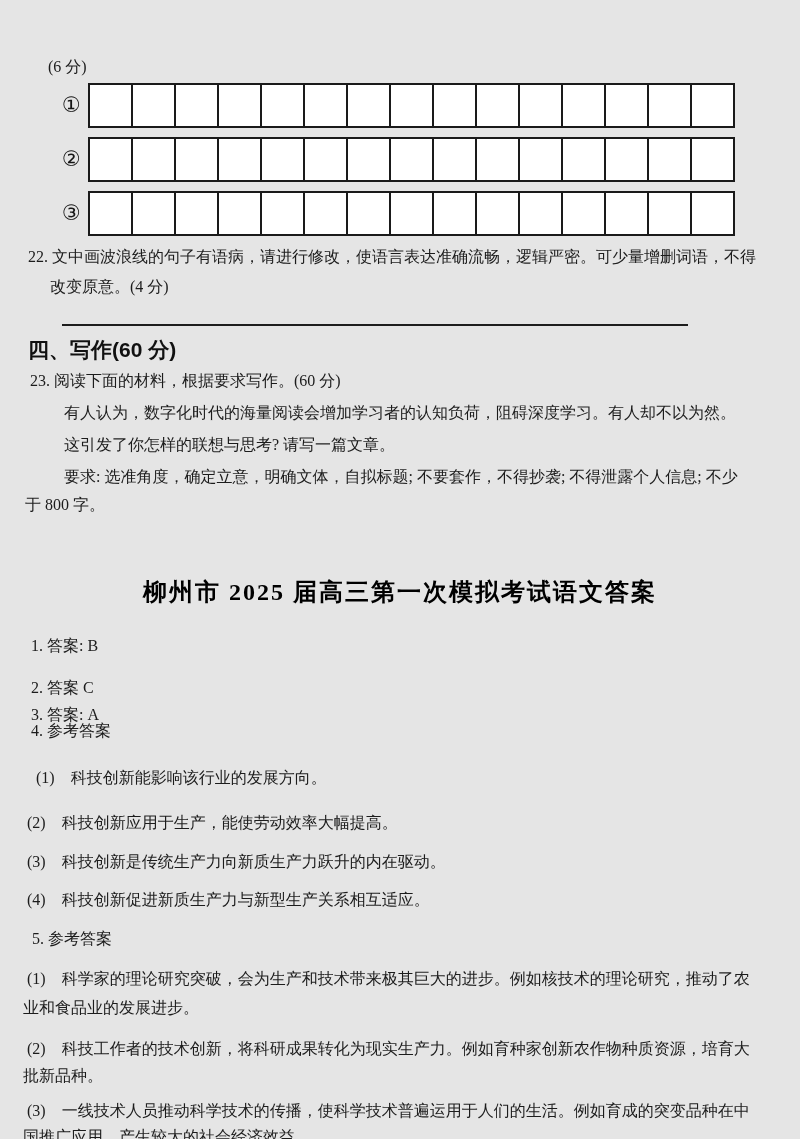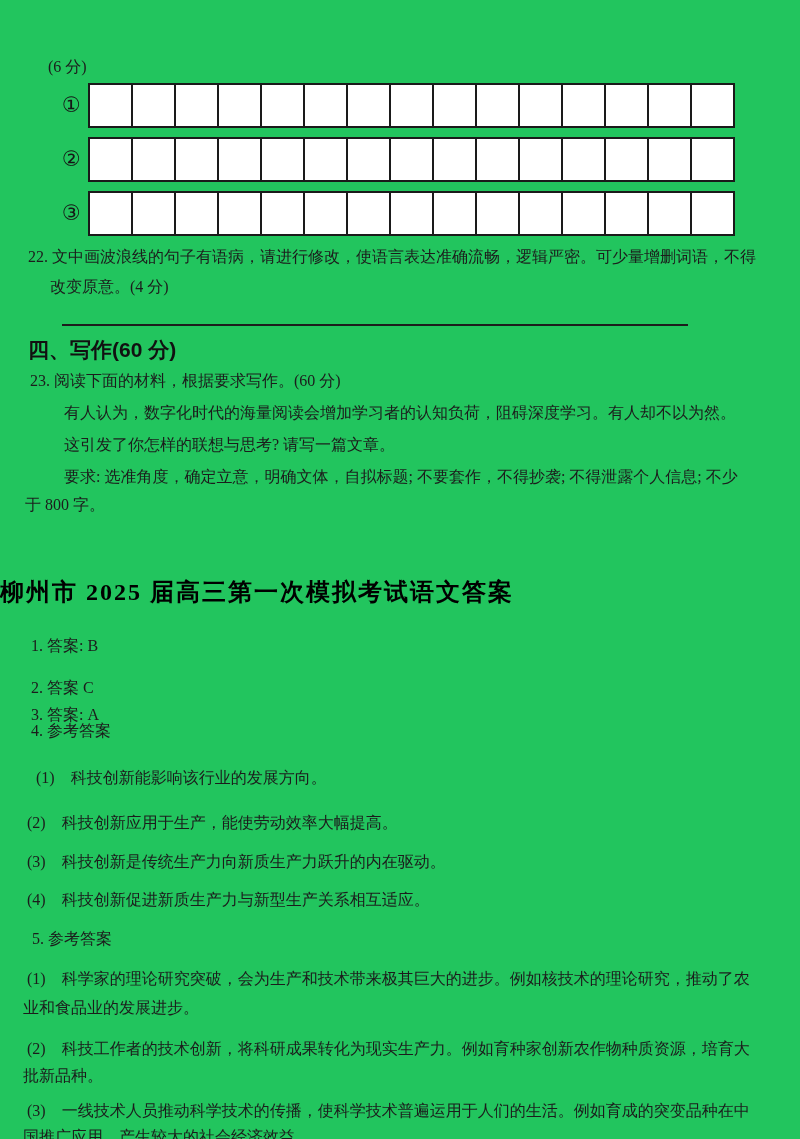--- a/index.html
+++ b/index.html
@@ -1,28 +1,28 @@
 <!DOCTYPE html>
 <html><head>
 <meta charset="utf-8">
 <style>
   html,body{margin:0;padding:0;background:#fff;}
   .page{
-    position:relative;width:800px;height:1139px;background:#22c55e;
+    position:relative;width:800px;height:1139px;background:#e5e5e5;
     font-family:"Liberation Serif","DejaVu Serif",serif;color:#1c1c1c;
     overflow:hidden;
   }
   .line{position:absolute;white-space:nowrap;font-size:16px;line-height:1.25;}
   .sec-heading{
     position:absolute;white-space:nowrap;
     font-family:"Liberation Sans","DejaVu Sans",sans-serif;
     font-weight:700;font-size:21px;color:#111;
   }
   .answers-title{
-    position:absolute;left:0;width:100%;white-space:nowrap;
+    position:absolute;left:0;width:100%;text-align:center;white-space:nowrap;
     font-size:24px;font-weight:700;letter-spacing:2px;color:#000;
   }
   .sep{position:absolute;background:#1d1d1d;}
   .grid-block{position:absolute;left:62px;top:83px;}
   .grid-row{display:flex;align-items:center;margin-bottom:9px;}
   .row-label{
     font-size:21px;width:26px;color:#161616;flex:0 0 26px;
     font-family:"DejaVu Sans","Liberation Sans",sans-serif;line-height:1;
   }
   .cells{display:flex;border:2px solid #1a1a1a;background:#fff;}

